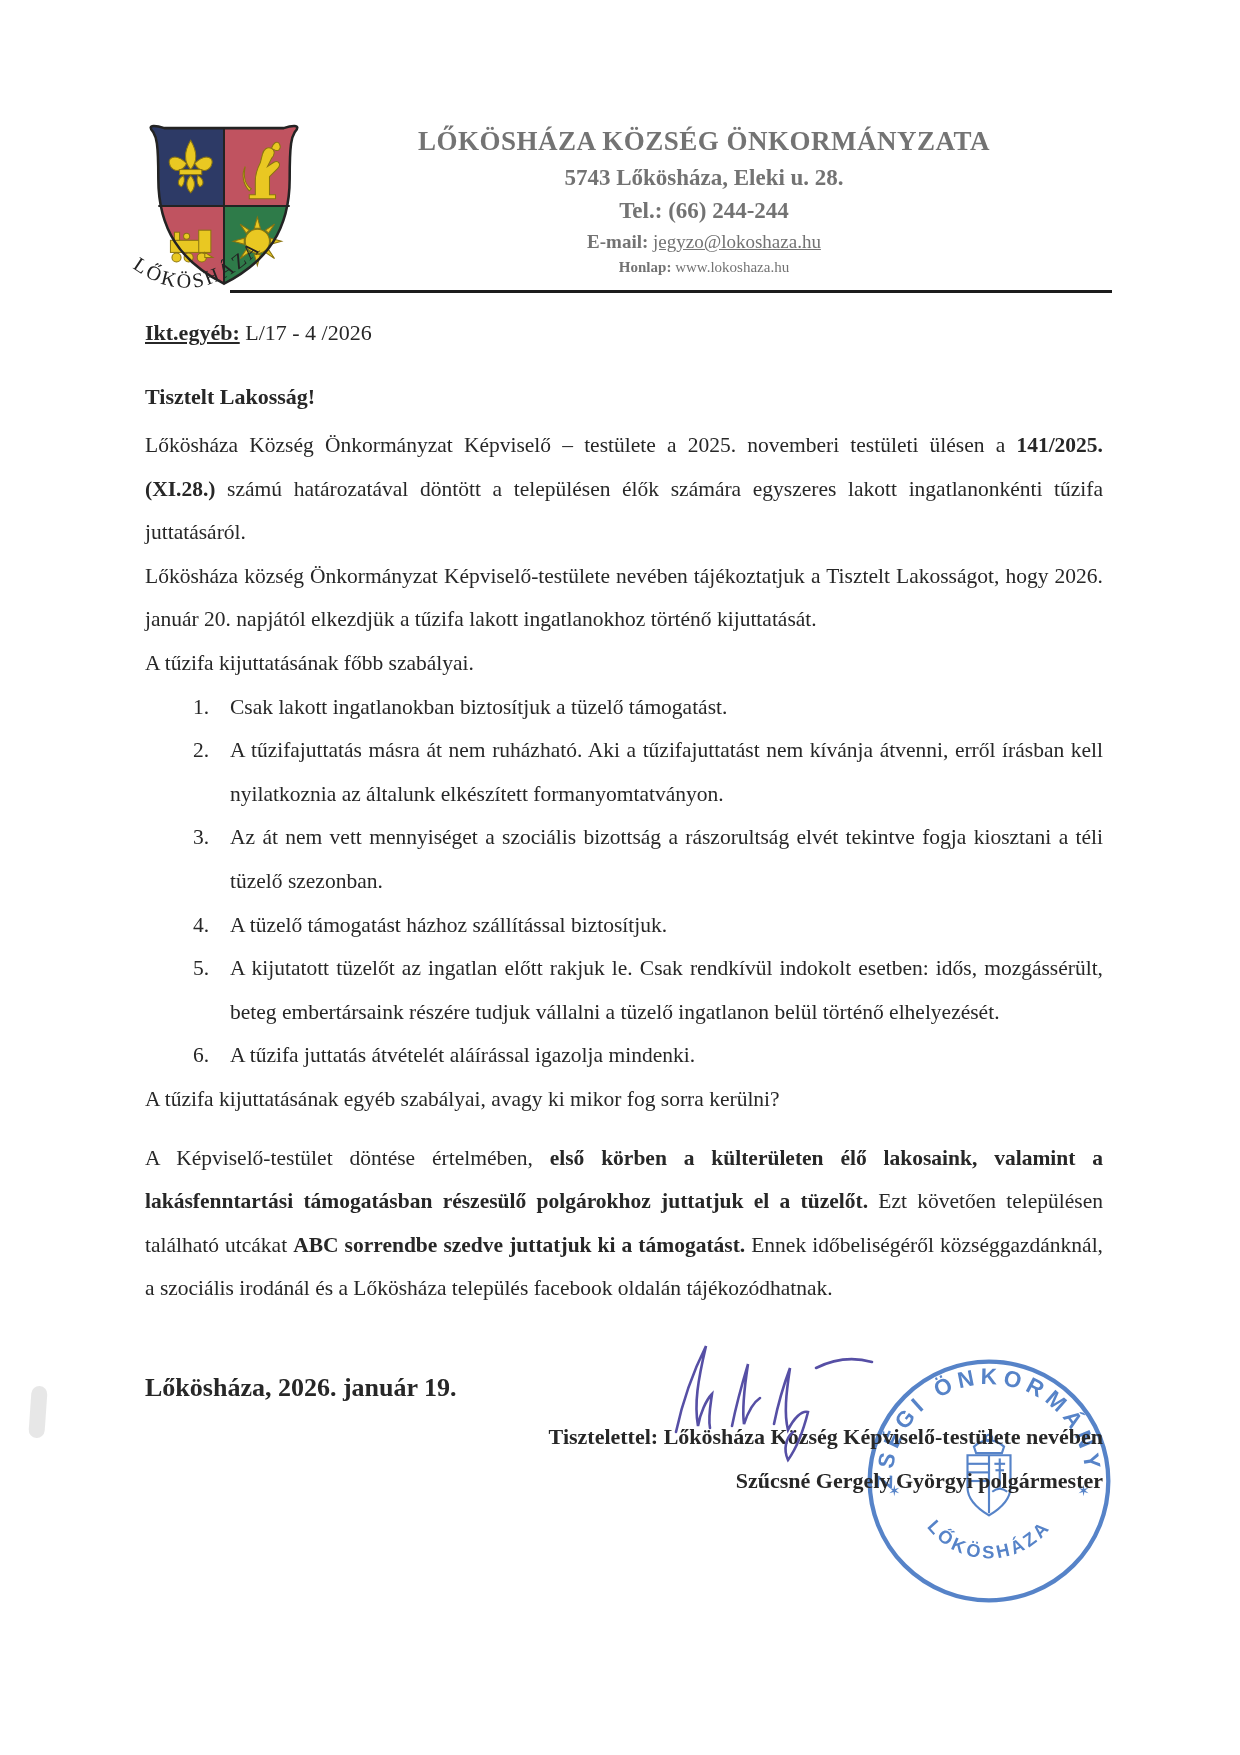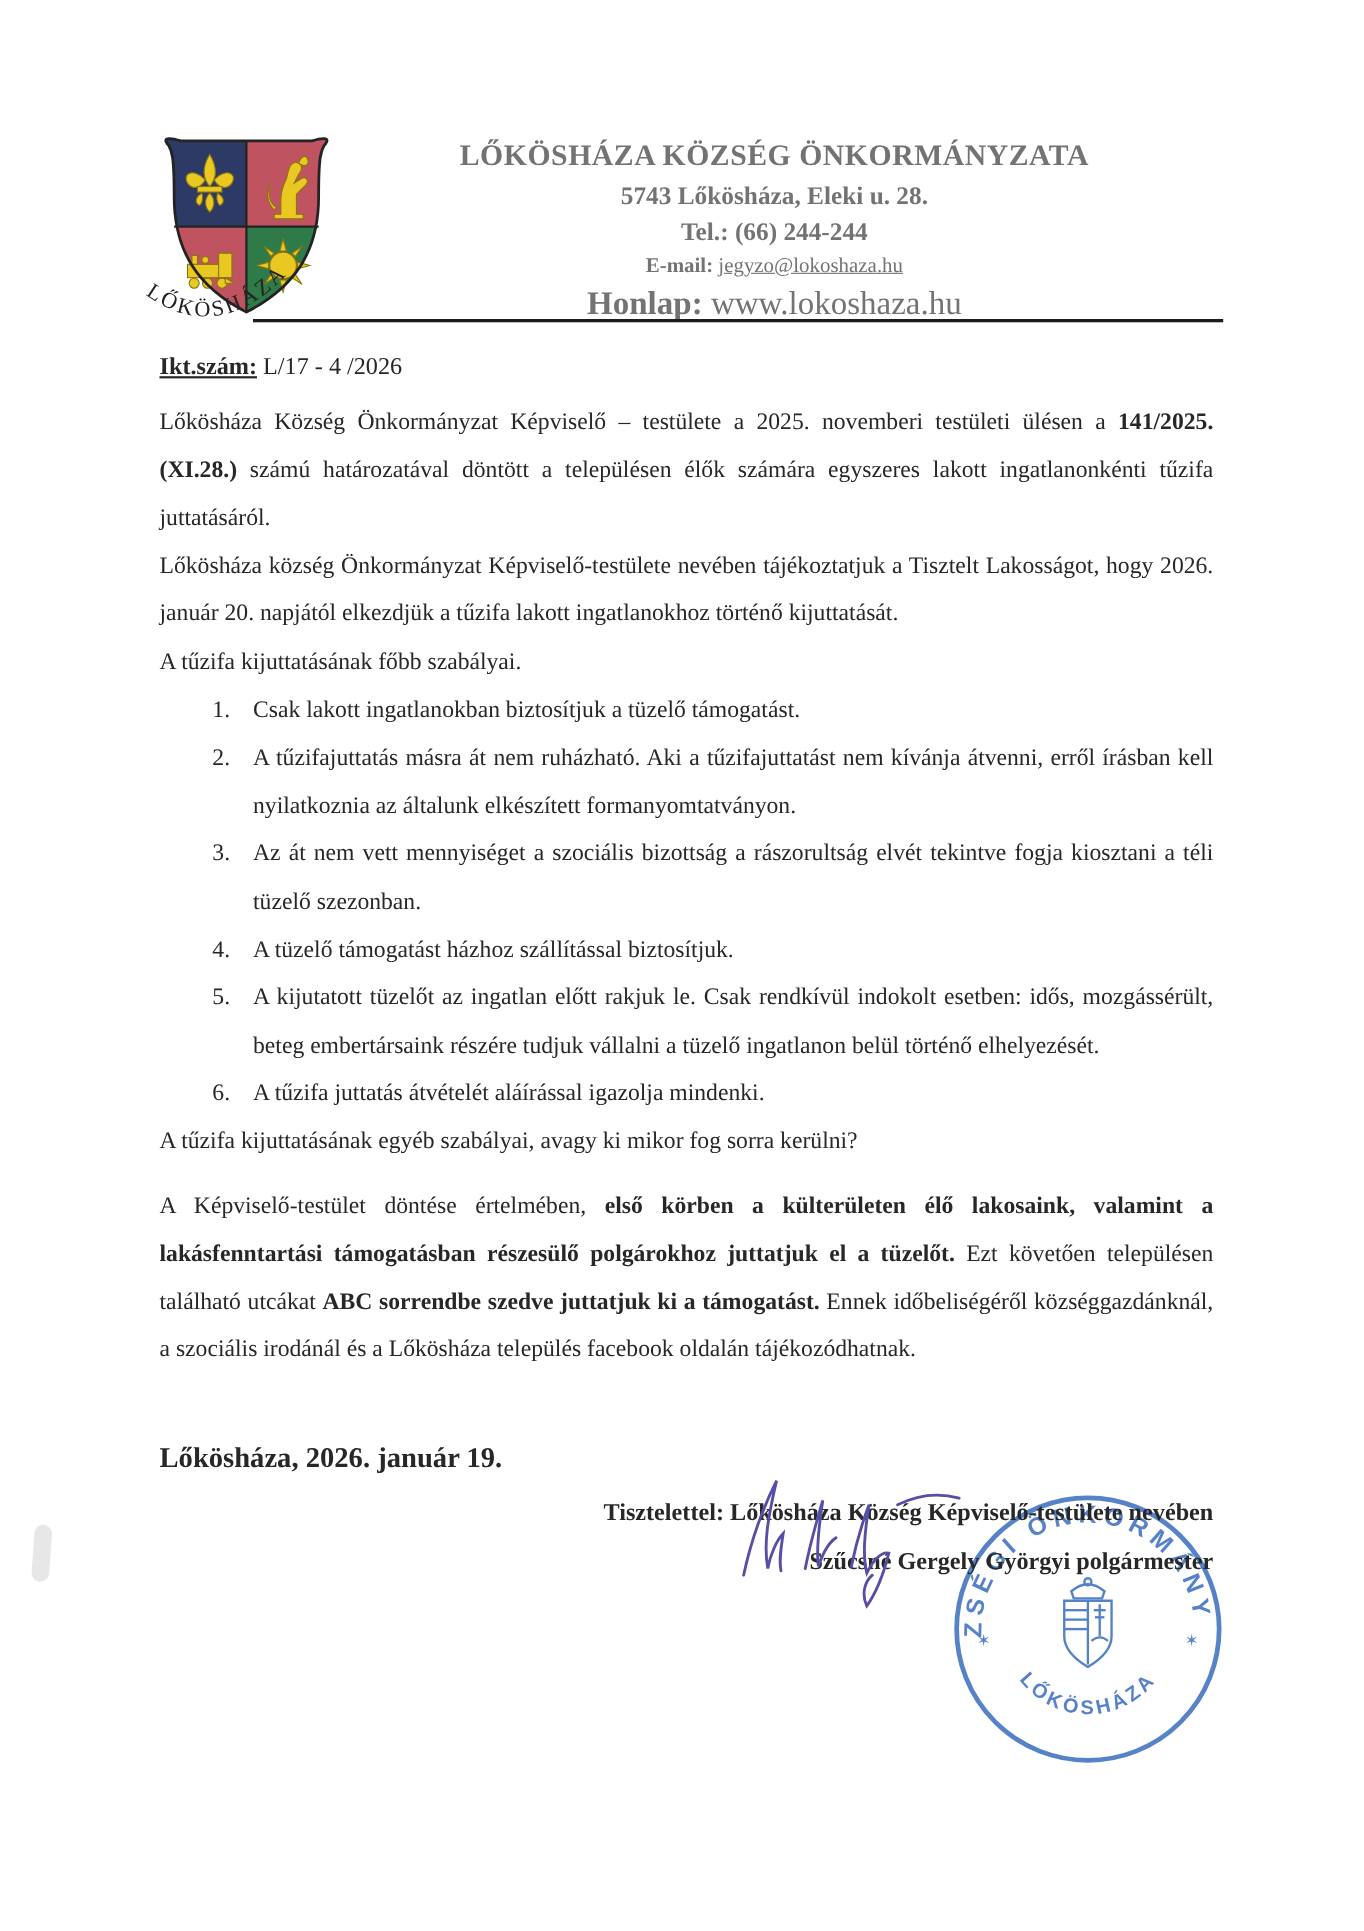--- a/index.html
+++ b/index.html
@@ -14,21 +14,21 @@
   .head{
     position:absolute; left:330px; top:126px; width:748px; text-align:center; z-index:2;
     color:#737373;
   }
   .head .org{font-size:27px; font-weight:bold; letter-spacing:.5px; margin-bottom:8px; white-space:nowrap;}
   .head .addr{font-size:23px; font-weight:bold; margin-bottom:7px;}
   .head .tel{font-size:23px; font-weight:bold; margin-bottom:7px;}
   .head .mail{font-size:19px; margin-bottom:6px;}
   .head .mail .lbl{font-weight:bold;}
   .head .mail .val{text-decoration:underline;}
-  .head .web{font-size:30px;}
+  .head .web{font-size:15px;}
   .head .web .lbl{font-weight:bold;}
   .rule{position:absolute; left:230px; top:290px; width:882px; height:3px; background:#1c1c1c; z-index:2;}
   
   .content{position:absolute; left:145px; top:318px; width:958px; z-index:3;}
   .meta{display:flex; font-size:22px; line-height:30px;}
   .meta .ikt{width:425px;}
   .meta .ikt .lbl{font-weight:bold; text-decoration:underline;}
   .meta .subject{width:455px;}
   .meta .subject .lbl{font-weight:bold; text-decoration:underline;}
   .meta .subject .colon{font-weight:bold;}
@@ -130,24 +130,25 @@
       <span class="val">www.lokoshaza.hu</span>
     </div>
   </div>
 
   <div class="rule"></div>
 
   <div class="content">
 
     <div class="meta">
       <div class="ikt">
-        <span class="lbl">Ikt.szám:</span><span> L/17 - 4 /2026</span>
+        <span class="lbl">Ikt.egyéb:</span><span> L/17 - 4 /2026</span>
       </div>
     </div>
 
+    <div class="salutation">Tisztelt Lakosság!</div>
 
     <div class="bodytext">
       <p><span>Lőkösháza Község Önkormányzat Képviselő – testülete a 2025. novemberi testületi ülésen a </span><span class="b">141/2025. (XI.28.)</span><span> számú határozatával döntött a településen élők számára egyszeres lakott ingatlanonkénti tűzifa juttatásáról.</span></p>
       <p>Lőkösháza község Önkormányzat Képviselő-testülete nevében tájékoztatjuk a Tisztelt Lakosságot, hogy 2026. január 20. napjától elkezdjük a tűzifa lakott ingatlanokhoz történő kijuttatását.</p>
       <p>A tűzifa kijuttatásának főbb szabályai.</p>
 
       <ol class="rules">
 
           <li>
             <span class="num">1.</span>

